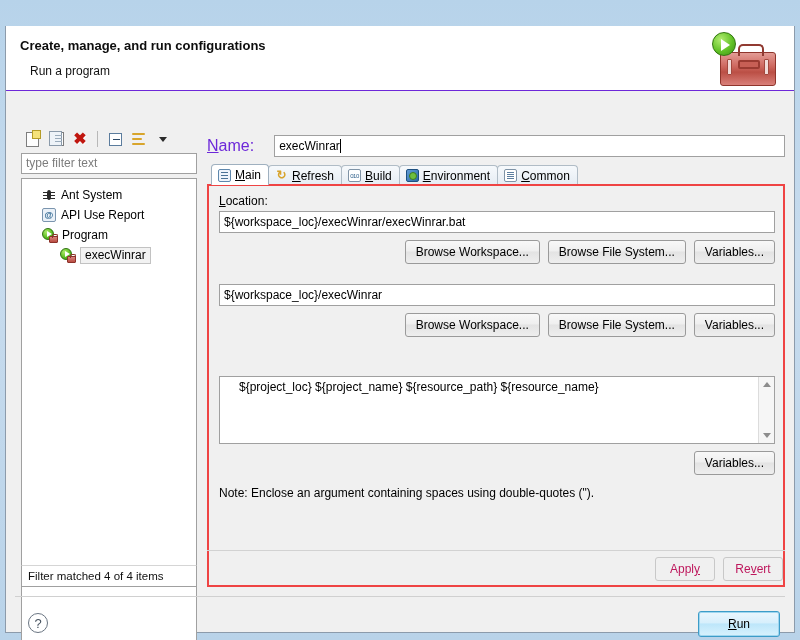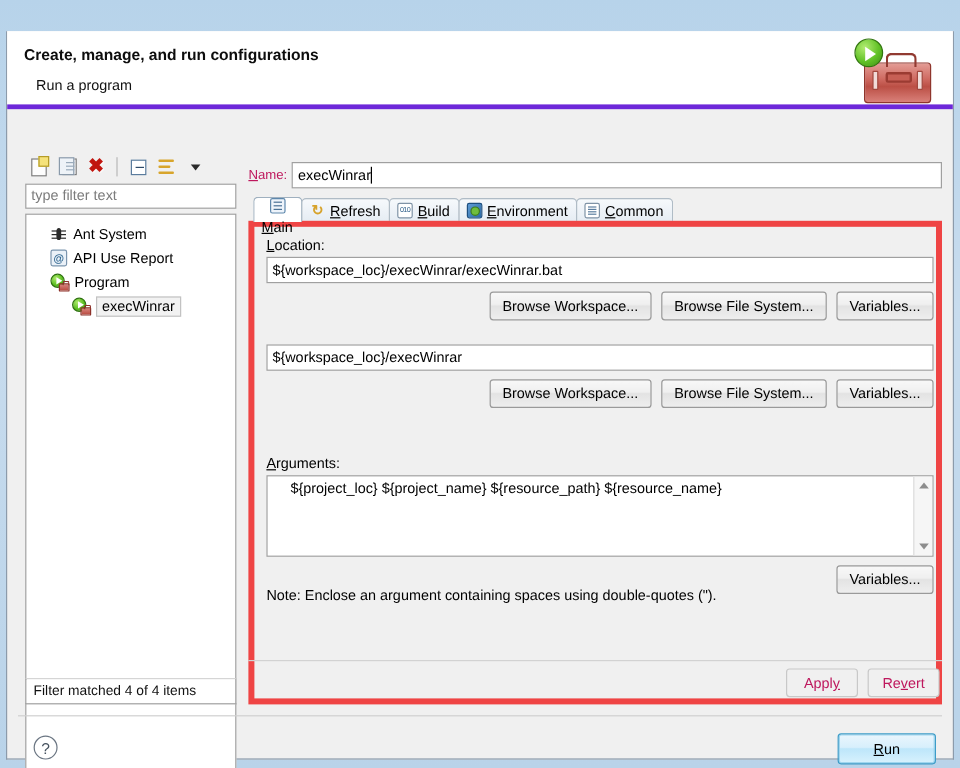--- a/index.html
+++ b/index.html
@@ -82,21 +82,21 @@
     background: #f0f0f0;
     border: 1px solid #8c9bab;
     border-top: none;
   }
 
   
   .banner {
     position: absolute;
     left: 0; top: 0; width: 788px; height: 65px;
     background: #ffffff;
-    border-bottom: 4px solid #6d28d9;
+    border-bottom: 1px solid #6d28d9;
   }
   .banner-title {
     position: absolute; left: 14px; top: 12px;
     font-size: 13px; font-weight: bold; color: #0d0d0d;
   }
   .banner-sub {
     position: absolute; left: 24px; top: 38px;
     font-size: 12px; color: #111;
   }
   .banner-art {
@@ -359,22 +359,22 @@
     position: absolute;
     left: 201px; top: 100px;
     width: 578px; height: 461px;
   }
   .name-row {
     position: absolute; left: 0; top: 8px;
     width: 578px; height: 24px;
     display: flex; align-items: center;
   }
   .name-label {
-    font-size: 11px; color: #be185d;
-    margin-right: 4px;
+    font-size: 16px; color: #6d28d9;
+    margin-right: 20px;
   }
   .name-label u { text-decoration: underline; }
   .name-input {
     flex: 1;
     height: 22px;
     border: 1px solid #a0a0a0;
     background: #fff;
     padding: 0 4px;
     line-height: 20px;
     font-size: 12px; color: #000;
@@ -406,21 +406,20 @@
     background: linear-gradient(to bottom, #f6f9fc, #e5ecf3);
     margin-right: -1px;
     white-space: nowrap;
     position: relative;
   }
   .tab.active {
     background: #ffffff;
     border-color: #9fb0bf;
     z-index: 3;
     height: 21px;
-    flex-direction: column;
   }
   .tab u { text-decoration: underline; }
   .tab-ic {
     width: 13px; height: 13px;
     border-radius: 2px;
     flex: 0 0 auto;
     position: relative;
   }
   .ic-main   { background: #eef4fb; border: 1px solid #5e87ac; }
   .ic-main::after {
@@ -437,21 +436,21 @@
   .ic-common { background: #fff; border: 1px solid #7f93a6; }
   .ic-common::after {
     content:""; position:absolute; left:2px; top:2px; width:7px; height:1px;
     background:#5d7fa0; box-shadow: 0 2px 0 #5d7fa0, 0 4px 0 #5d7fa0, 0 6px 0 #5d7fa0;
   }
 
   .tab-body {
     position: absolute; left: 0; top: 58px;
     width: 578px; height: 403px;
     background: #f0f0f0;
-    border: 5px solid #ef4444;
+    border: 2px solid #ef4444;
   }
 
   .group {
     position: absolute;
     left: 10px;
     width: 556px;
   }
   .group-label {
     font-size: 12px; color: #000;
     margin-bottom: 3px;
@@ -698,21 +697,20 @@
         <div class="group" style="top:98px;">
           <div class="txt-field">${workspace_loc}/execWinrar</div>
           <div class="btn-row">
             <div class="btn">Browse Workspace...</div>
             <div class="btn">Browse File System...</div>
             <div class="btn">Variables...</div>
           </div>
         </div>
 
         <div class="group" style="top:190px;">
-          <div class="group-label"><u>A</u>rguments:</div>
           <div class="args-box">
             <div class="args-text">${project_loc} ${project_name} ${resource_path} ${resource_name}</div>
             <div class="vscroll">
               <div class="vs-arrow up">
                   <i></i>
                 </div>
               <div class="vs-arrow dn">
                   <i></i>
                 </div>
             </div>

